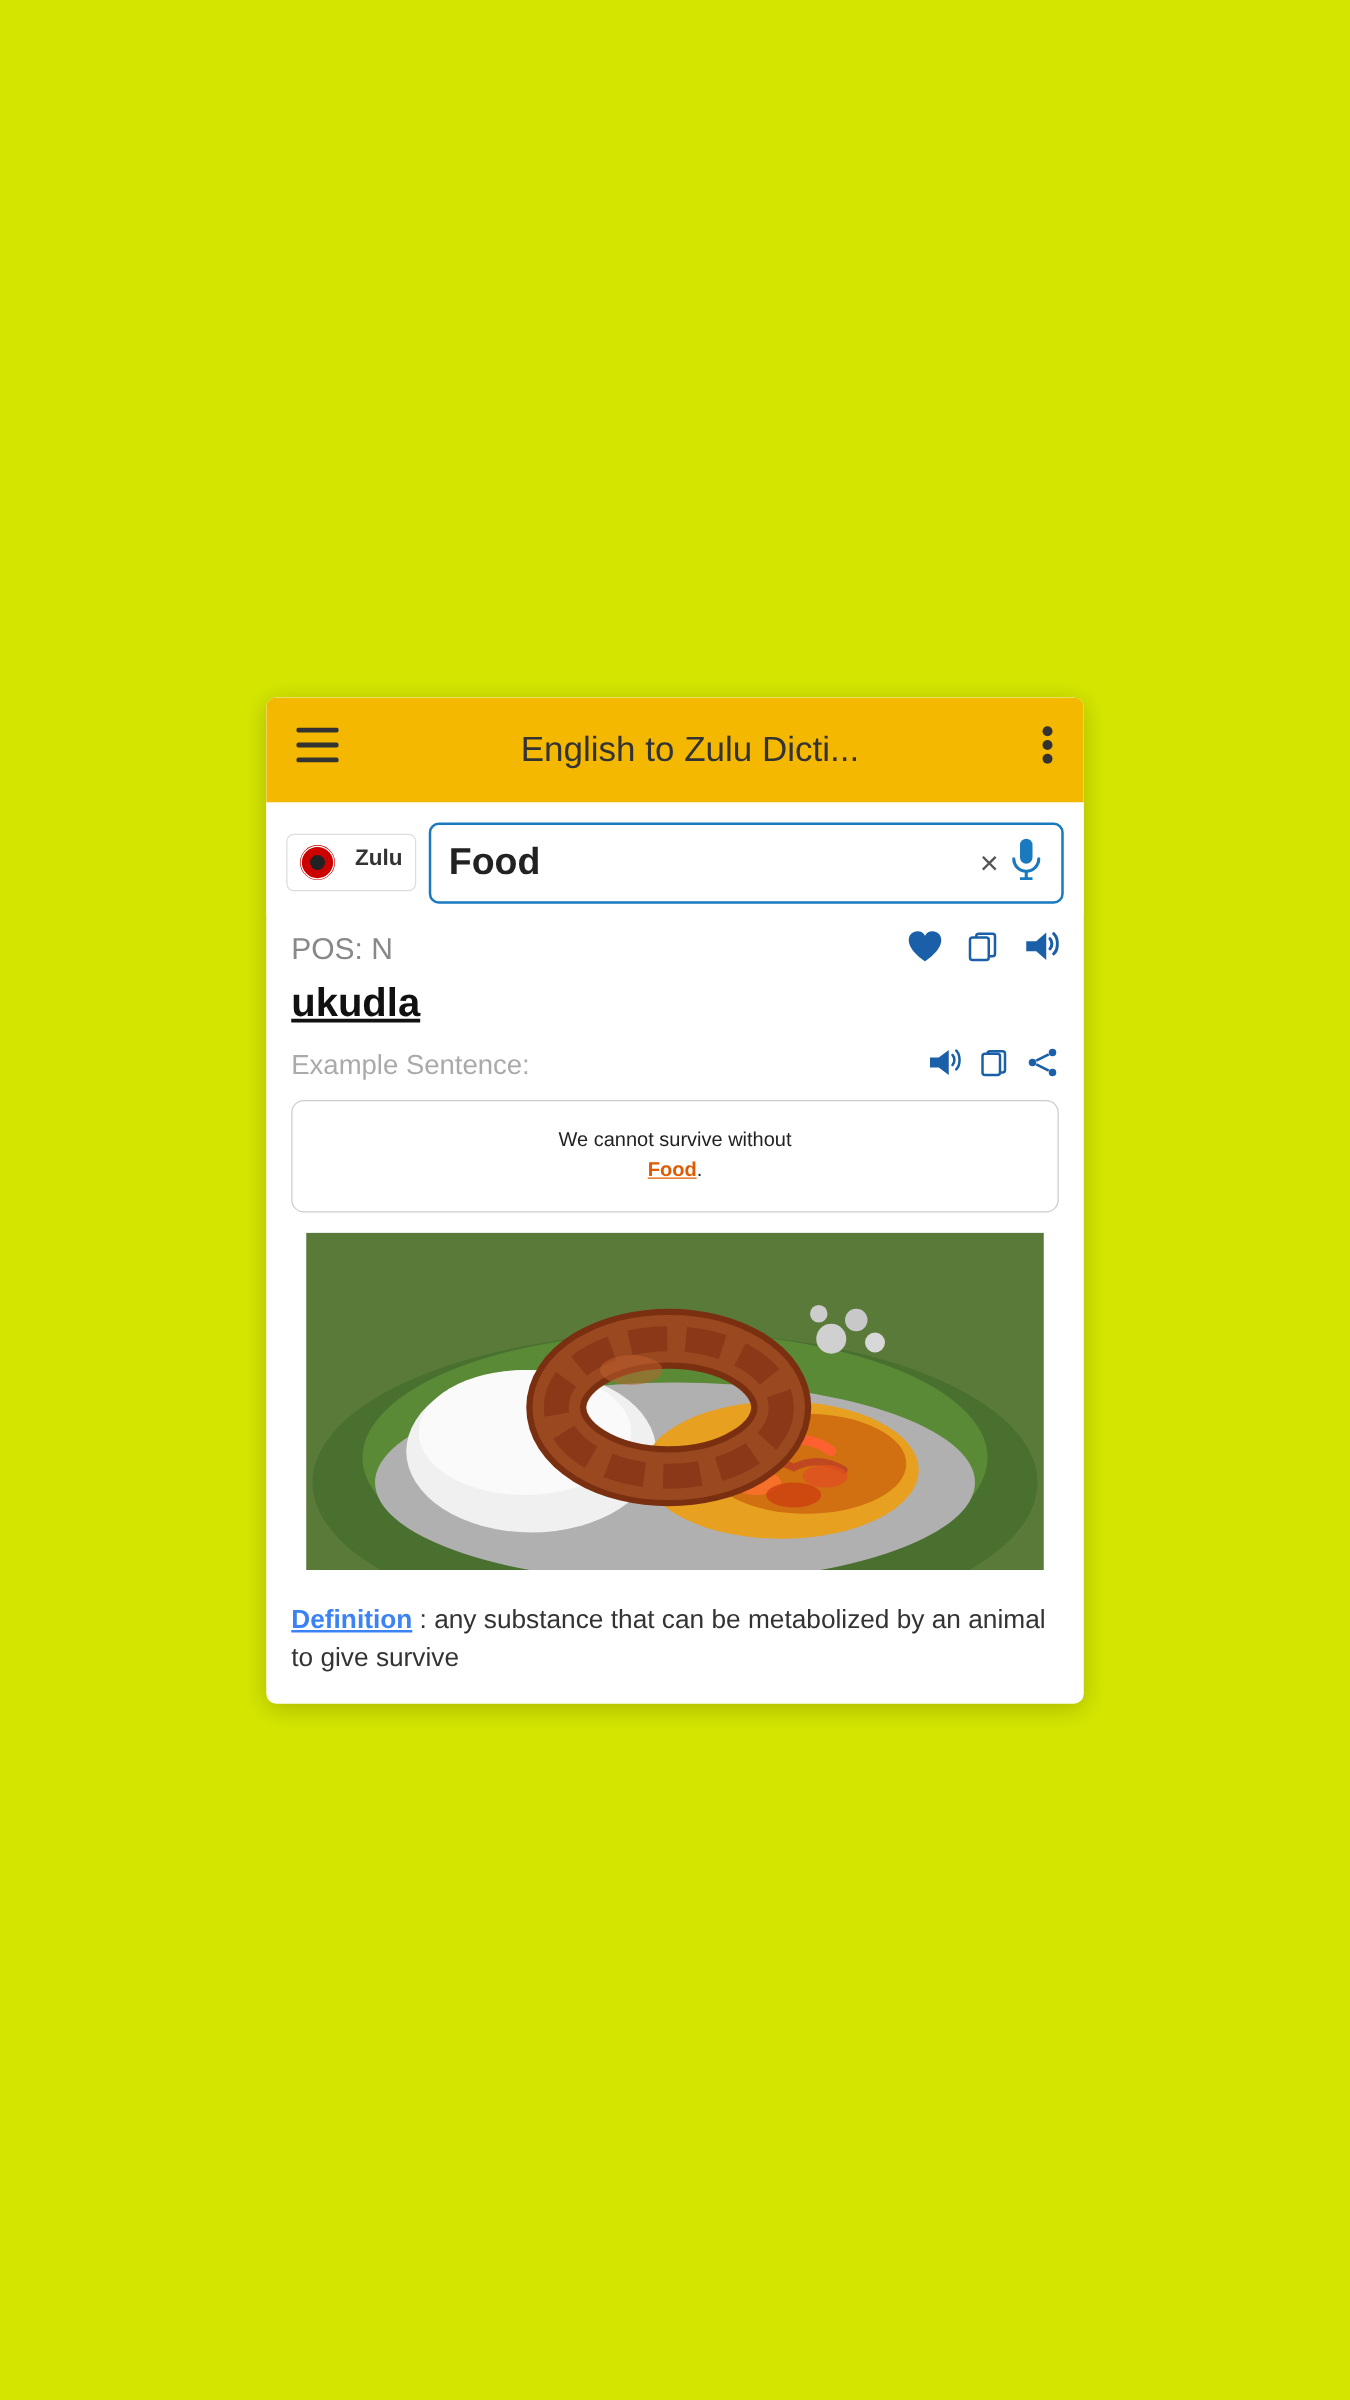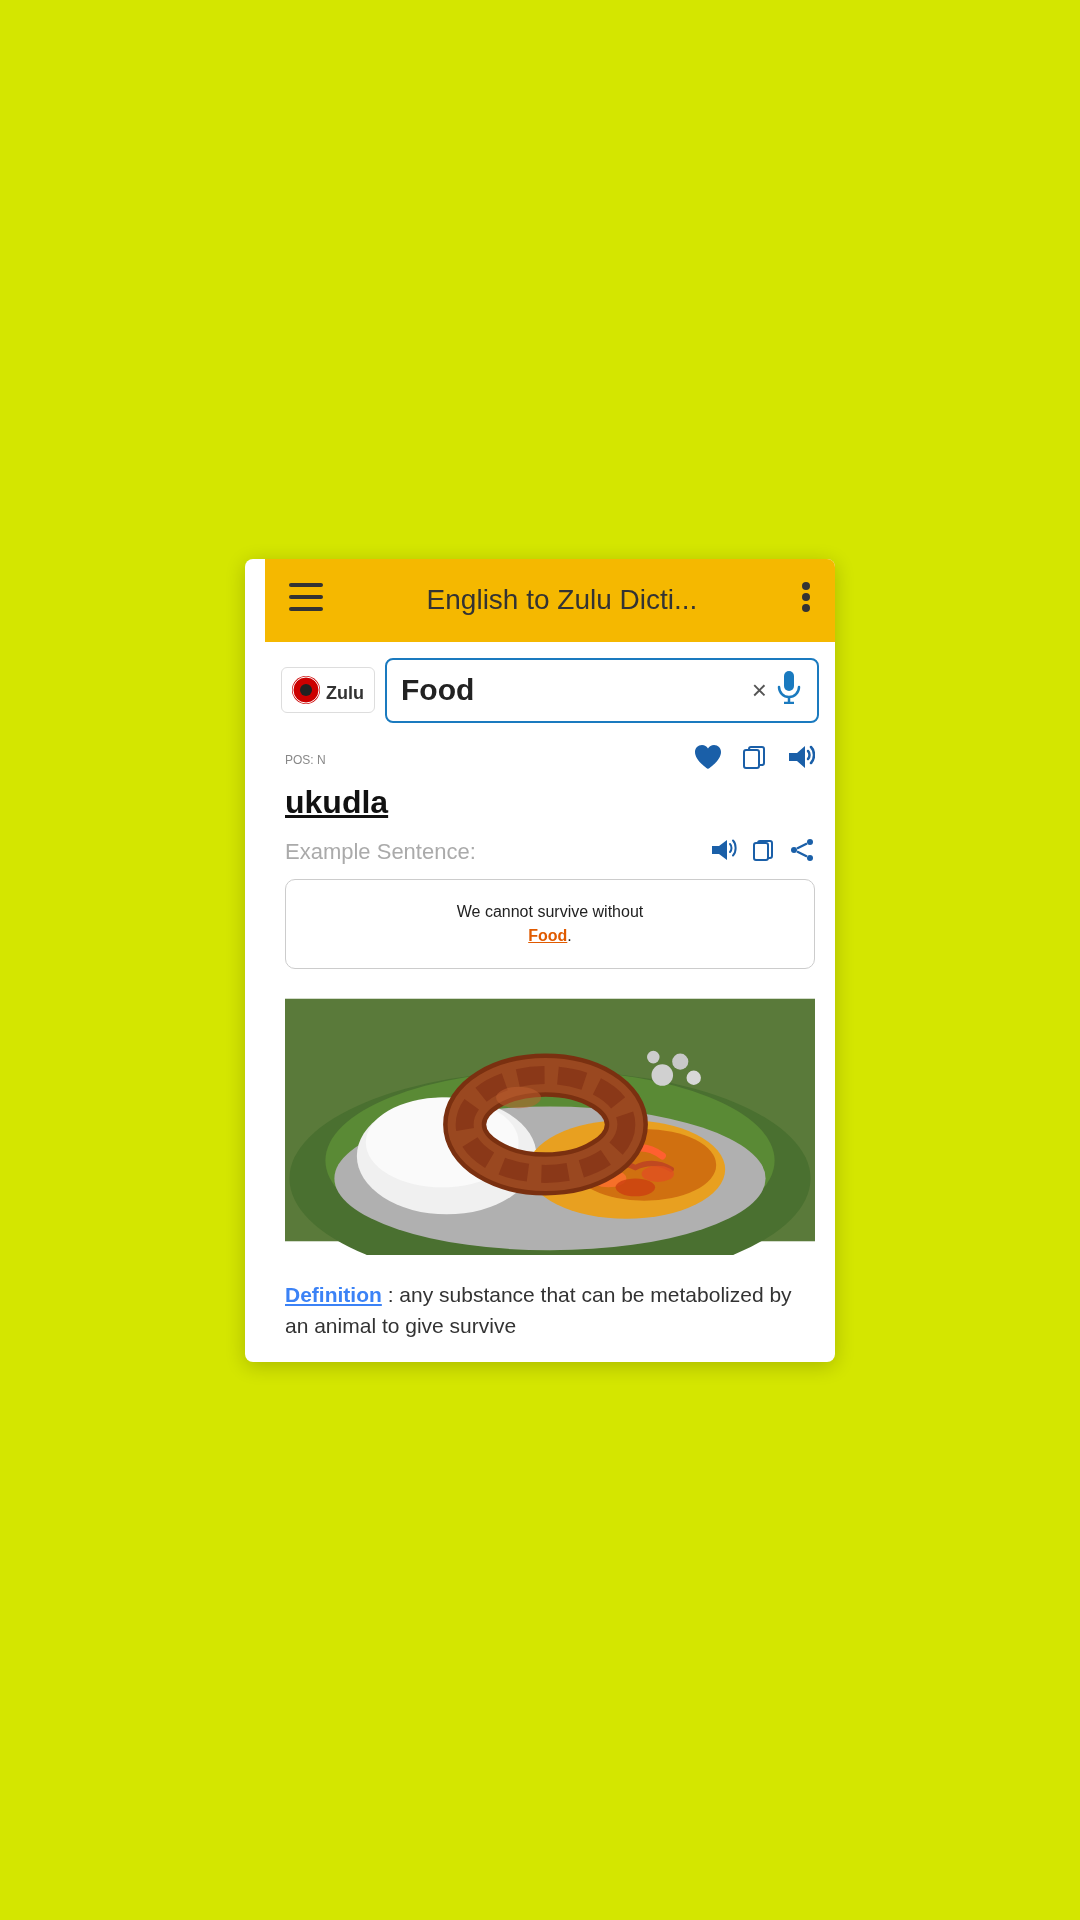--- a/index.html
+++ b/index.html
@@ -9,26 +9,25 @@
       width: 1080px;
       height: 1920px;
       background-color: #d4e600;
       display: flex;
       justify-content: center;
       align-items: center;
       font-family: 'Arial', sans-serif;
     }
 
     .app-container {
-      width: 590px;
+      width: 654px;
       background: #fff;
       border-radius: 8px;
       overflow: hidden;
       box-shadow: 0 4px 20px rgba(0,0,0,0.2);
-      padding-left: 20px;
     }
 
     
     .header {
       background-color: #f5b800;
       display: flex;
       align-items: center;
       justify-content: space-between;
       padding: 22px 24px;
     }
@@ -58,22 +57,22 @@
     .search-area {
       display: flex;
       align-items: center;
       padding: 16px 16px 8px 16px;
       gap: 10px;
       background: #fff;
     }
 
     .lang-badge {
       display: flex;
-      align-items: flex-end;
-      gap: 6px;
+      align-items: flex-start;
+      gap: 16px;
       background: #fff;
       border: 1px solid #ddd;
       border-radius: 6px;
       padding: 8px 10px;
       cursor: pointer;
       white-space: nowrap;
     }
 
     .lang-badge-flag {
       width: 28px;
@@ -129,21 +128,21 @@
     }
 
     .pos-row {
       display: flex;
       align-items: center;
       justify-content: space-between;
       margin-bottom: 6px;
     }
 
     .pos-label {
-      font-size: 12px;
+      font-size: 24px;
       color: #888;
     }
 
     .action-icons {
       display: flex;
       gap: 18px;
       align-items: center;
     }
 
     .icon-heart {

